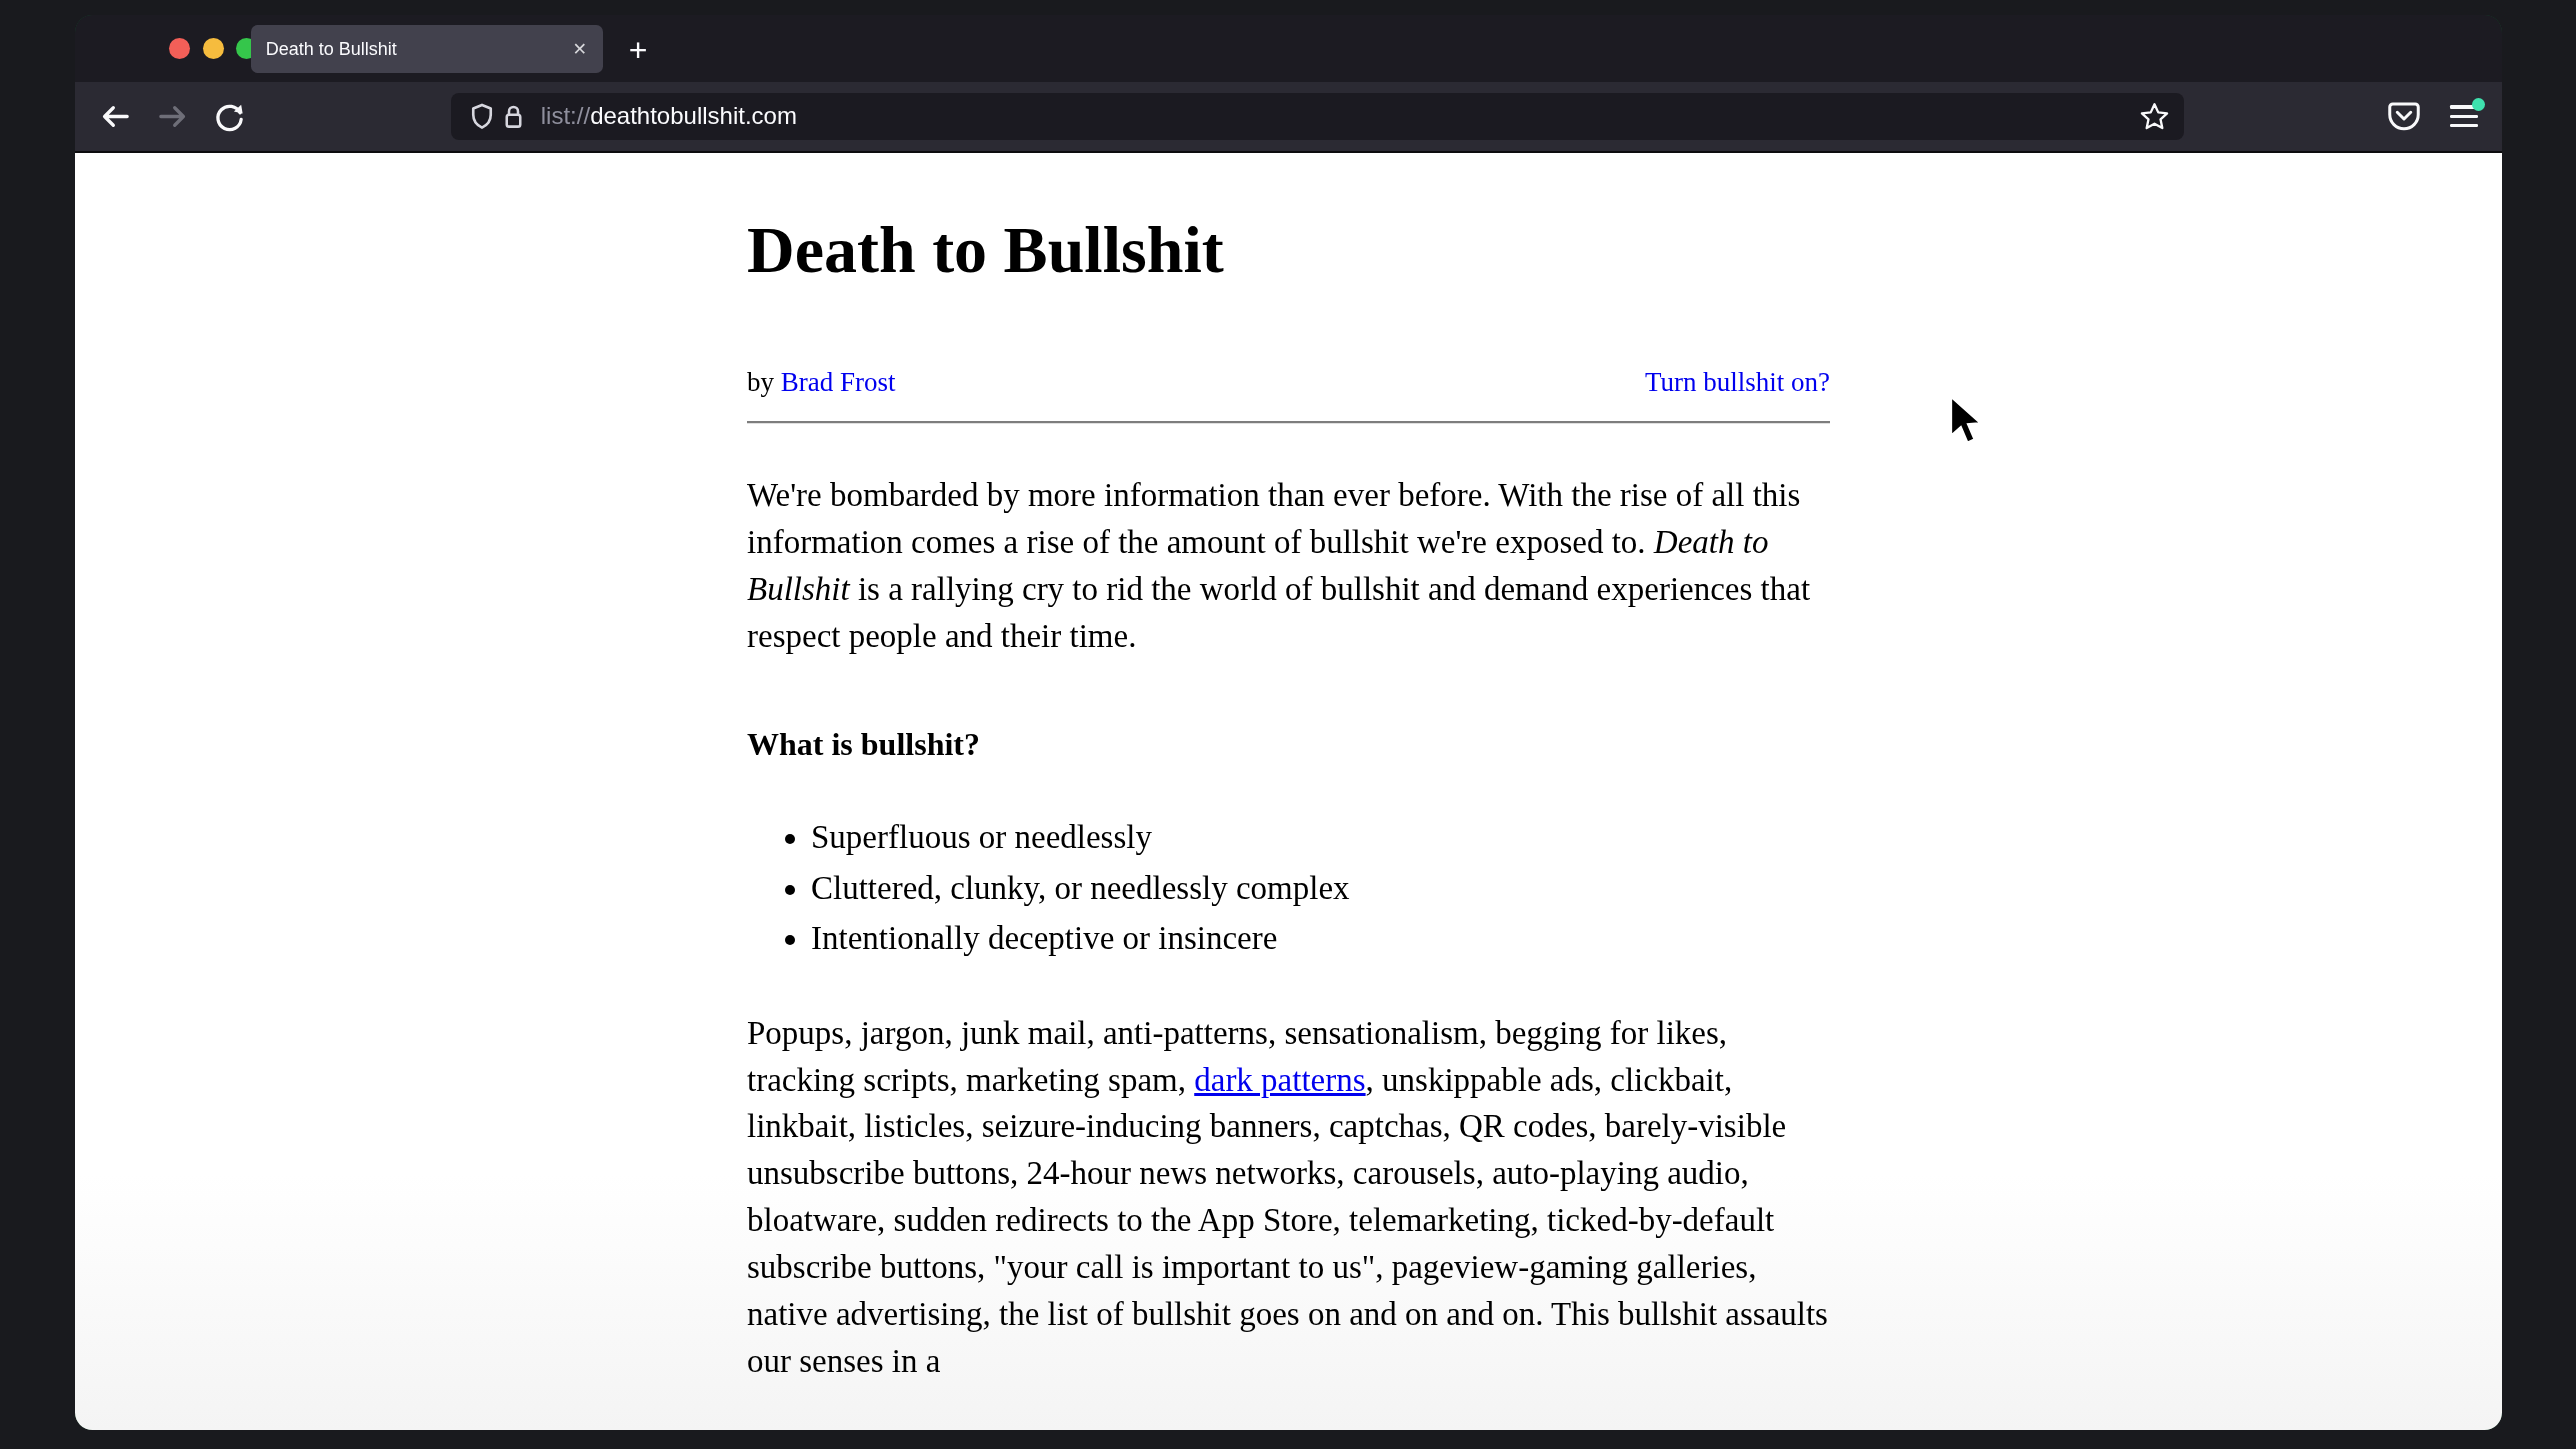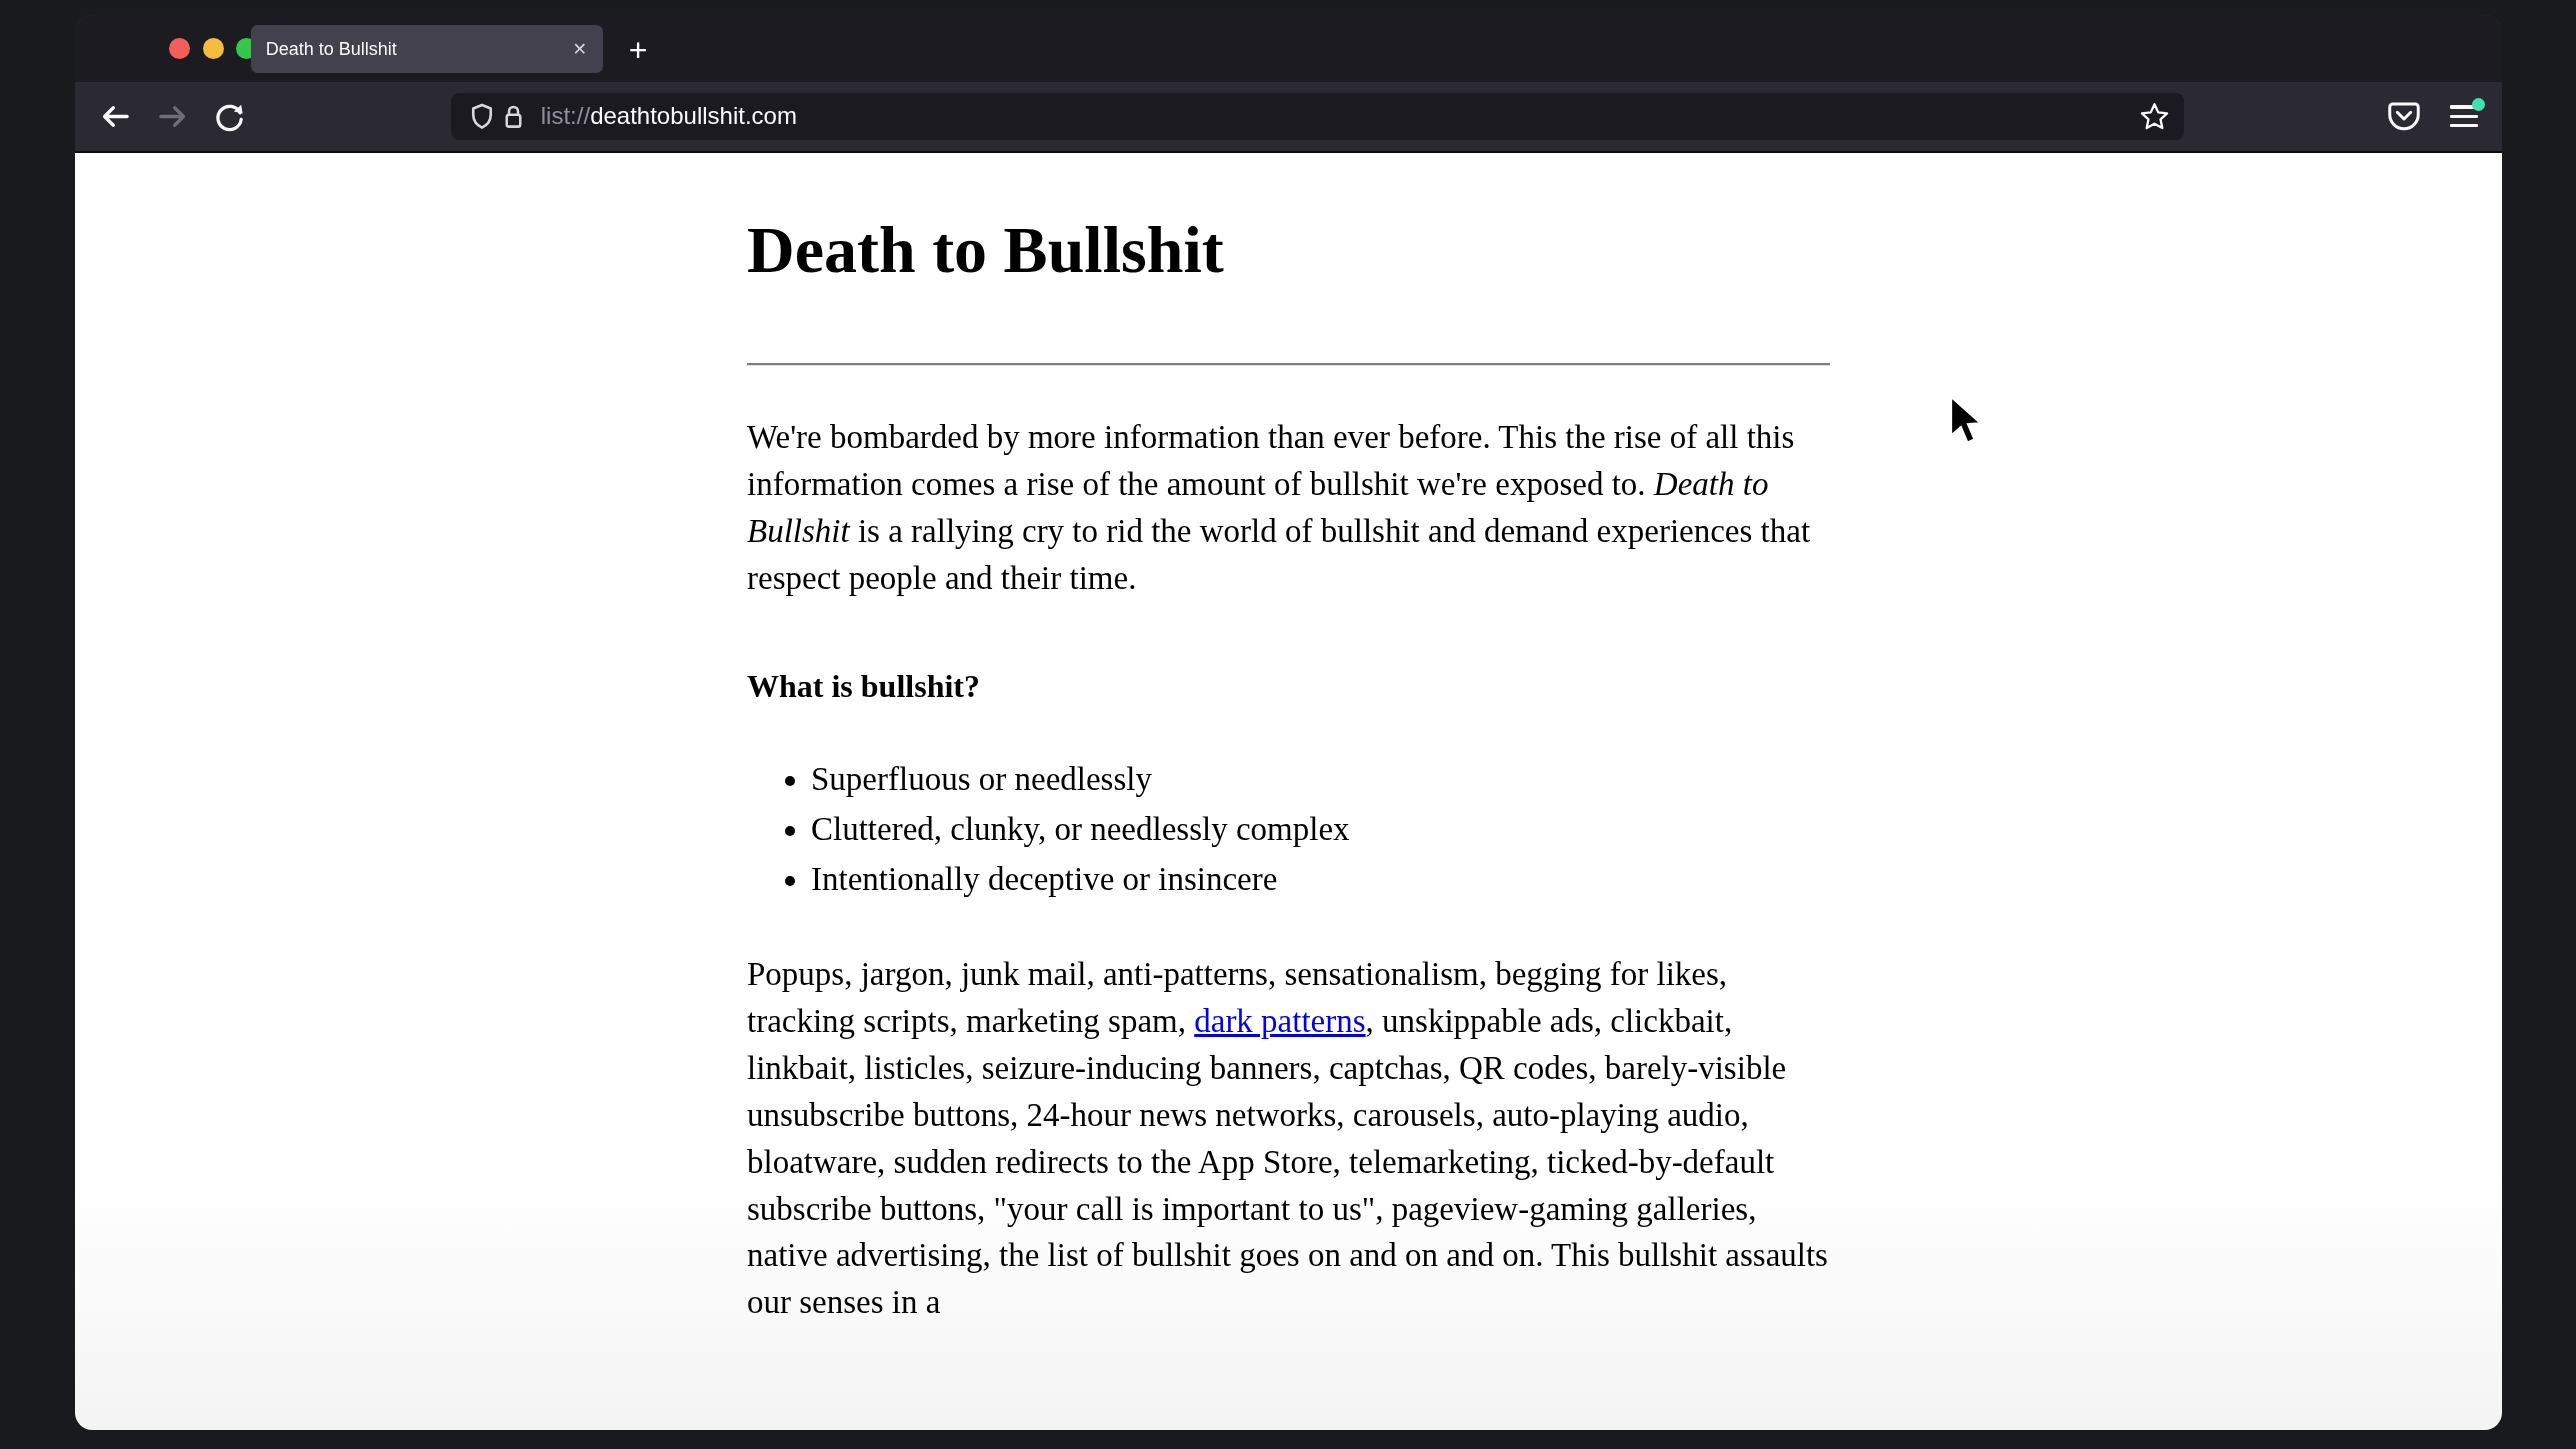--- a/index.html
+++ b/index.html
@@ -158,24 +158,28 @@
         <div class="badge-dot"></div>
       </div>
     </div>
   </div>
 
   <div class="content">
     <div class="article">
 
       <h1>Death to Bullshit</h1>
 
+      <div class="byline">
+        <span><span>by </span><a class="link">Brad Frost</a></span>
+        <a class="link">Turn bullshit on?</a>
+      </div>
 
       <hr class="rule">
 
-      <p><span>We're bombarded by more information than ever before. This the rise of all this information comes a rise of the amount of bullshit we're exposed to. </span><em>Death to Bullshit</em><span> is a rallying cry to rid the world of bullshit and demand experiences that respect people and their time.</span></p>
+      <p><span>We're bombarded by more information than ever before. With the rise of all this information comes a rise of the amount of bullshit we're exposed to. </span><em>Death to Bullshit</em><span> is a rallying cry to rid the world of bullshit and demand experiences that respect people and their time.</span></p>
 
       <h2>What is bullshit?</h2>
 
 
       <ul>
         <li>Superfluous or needlessly</li>
         <li>Cluttered, clunky, or needlessly complex</li>
         <li>Intentionally deceptive or insincere</li>
       </ul>
 

